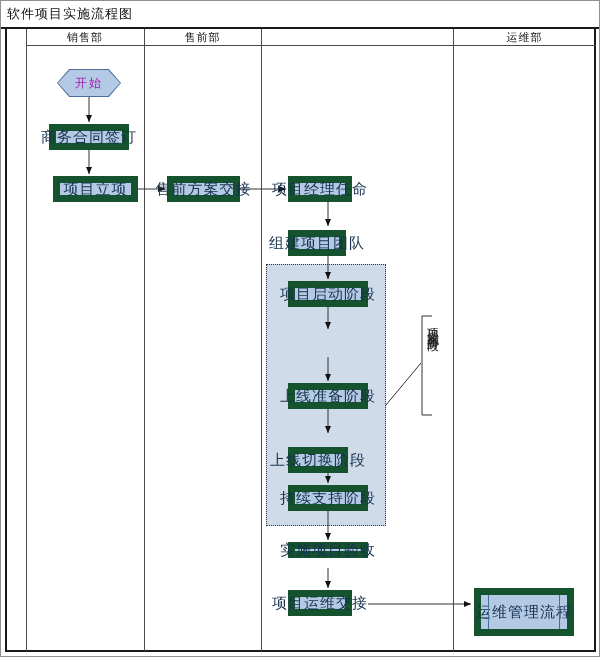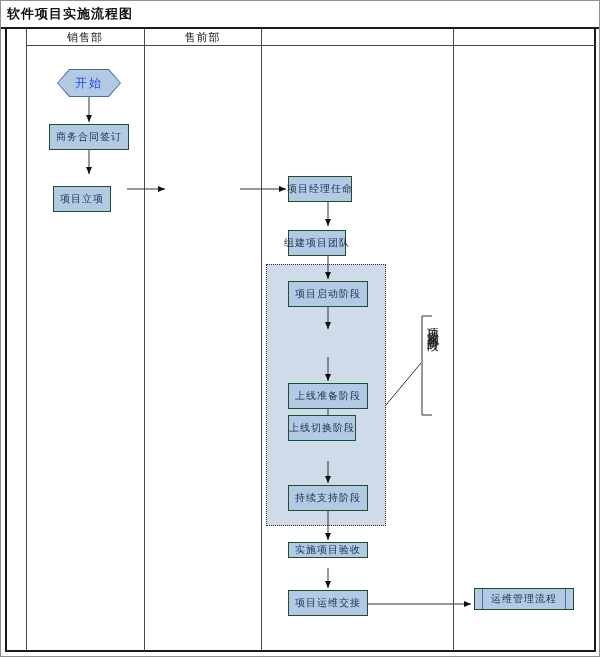--- a/index.html
+++ b/index.html
@@ -1,36 +1,36 @@
 <!DOCTYPE html>
 <html><head>
 <meta charset="utf-8">
 <style>
   html,body{margin:0;padding:0;}
   body{width:600px;height:657px;position:relative;background:#fff;
        font-family:"DejaVu Serif","Liberation Serif",serif;}
   .frame{position:absolute;left:0;top:0;width:600px;height:657px;
          border:1px solid #8f8f8f;box-sizing:border-box;background:#fff;overflow:hidden;}
-  .title{position:absolute;left:6px;top:4px;font-size:13px;font-weight:bold;color:#111;
+  .title{position:absolute;left:6px;top:4px;font-size:13px;font-weight:normal;color:#111;
          letter-spacing:1px;white-space:nowrap;}
   .title-sep{position:absolute;left:0;top:26px;width:600px;height:2px;background:#1a1a1a;}
   .table-border{position:absolute;left:4px;top:26px;width:591px;height:625px;
                 border:2px solid #1a1a1a;box-sizing:border-box;}
   .vline{position:absolute;top:28px;width:1px;height:622px;background:#4a4a4a;}
   .hdr-underline{position:absolute;left:25px;top:44px;width:570px;height:1px;background:#4a4a4a;}
   .lane-label{position:absolute;top:29px;height:15px;display:flex;align-items:center;
               justify-content:center;font-size:11px;color:#111;letter-spacing:1px;}
-  .node{position:absolute;background:#b4cae4;border:1px solid #14532d;box-sizing:border-box;
-        display:flex;align-items:center;justify-content:center;font-size:10px;color:#16324f;
+  .node{position:absolute;background:#b4cae4;border:7px solid #14532d;box-sizing:border-box;
+        display:flex;align-items:center;justify-content:center;font-size:15px;color:#16324f;
         letter-spacing:1px;white-space:nowrap;}
   .hex-outer{position:absolute;background:#4a6d9c;
              clip-path:polygon(19% 0,81% 0,100% 50%,81% 100%,19% 100%,0 50%);}
   .hex-inner{position:absolute;left:1px;top:1px;right:1px;bottom:1px;background:#b4cae4;
              clip-path:polygon(19% 0,81% 0,100% 50%,81% 100%,19% 100%,0 50%);
-             display:flex;align-items:center;justify-content:center;font-size:12px;color:#1d4ed8;
+             display:flex;align-items:center;justify-content:center;font-size:12px;color:#a21caf;
              letter-spacing:2px;}
   .region{position:absolute;left:265px;top:263px;width:120px;height:262px;background:#cfdbe9;
           border:1px dotted #333;box-sizing:border-box;}
   .predef-bar{position:absolute;top:0;width:1px;height:100%;background:#4a6d9c;}
   .bracket-label{position:absolute;left:424px;top:317px;width:16px;font-size:12px;color:#222;
                  writing-mode:vertical-rl;text-orientation:upright;letter-spacing:2px;line-height:16px;}
   svg.connectors{position:absolute;left:0;top:0;width:600px;height:657px;pointer-events:none;}
 </style>
 </head>
 <body>
@@ -42,20 +42,21 @@
 
   <div class="table-border"></div>
   <div class="vline" style="left:25px"></div>
   <div class="vline" style="left:143px"></div>
   <div class="vline" style="left:260px"></div>
   <div class="vline" style="left:452px"></div>
   <div class="hdr-underline"></div>
 
   <div class="lane-label" style="left:25px;width:118px">销售部</div>
   <div class="lane-label" style="left:143px;width:117px">售前部</div>
+  <div class="lane-label" style="left:452px;width:143px">运维部</div>
 
   <div class="region"></div>
 
   <svg class="connectors" viewBox="0 0 600 657">
     <defs>
       <marker id="arr" markerWidth="9" markerHeight="8" refX="7" refY="3" orient="auto">
         <path d="M0,0 L7,3 L0,6 z" fill="#111"></path>
       </marker>
     </defs>
     <g stroke="#333" stroke-width="1" fill="none">
@@ -76,33 +77,34 @@
     <g stroke="#333" stroke-width="1" fill="none">
       <line x1="385" y1="404" x2="420" y2="362"></line>
       <path d="M431 315 L421 315 L421 414 L431 414"></path>
     </g>
   </svg>
 
   <div class="hex-outer" style="left:56px;top:68px;width:64px;height:28px">
     <div class="hex-inner">开始</div>
   </div>
   <div class="node" style="left:48px;top:123px;width:80px;height:26px">商务合同签订</div>
-  <div class="node" style="left:52px;top:185px;width:58px;height:26px">项目立项</div>
+  <div class="node" style="left:52px;top:175px;width:85px;height:26px">项目立项</div>
 
+  <div class="node" style="left:166px;top:175px;width:73px;height:26px">售前方案交接</div>
 
   <div class="node" style="left:287px;top:175px;width:64px;height:26px">项目经理任命</div>
   <div class="node" style="left:287px;top:229px;width:58px;height:26px">组建项目团队</div>
   <div class="node" style="left:287px;top:280px;width:80px;height:26px">项目启动阶段</div>
   <div class="node" style="left:287px;top:382px;width:80px;height:26px">上线准备阶段</div>
-  <div class="node" style="left:287px;top:414px;width:68px;height:26px">上线切换阶段</div>
+  <div class="node" style="left:287px;top:446px;width:60px;height:26px">上线切换阶段</div>
   <div class="node" style="left:287px;top:484px;width:80px;height:26px">持续支持阶段</div>
   <div class="node" style="left:287px;top:541px;width:80px;height:16px">实施项目验收</div>
-  <div class="node" style="left:287px;top:589px;width:80px;height:26px">项目运维交接</div>
+  <div class="node" style="left:287px;top:589px;width:64px;height:26px">项目运维交接</div>
 
-  <div class="node" style="left:473px;top:587px;width:100px;height:22px">
+  <div class="node" style="left:473px;top:587px;width:100px;height:48px">
     <span class="predef-bar" style="left:7px"></span>
     <span>运维管理流程</span>
     <span class="predef-bar" style="right:7px"></span>
   </div>
 
   <div class="bracket-label">项目实施各阶段</div>
 
 </div>
 
 </body></html>

